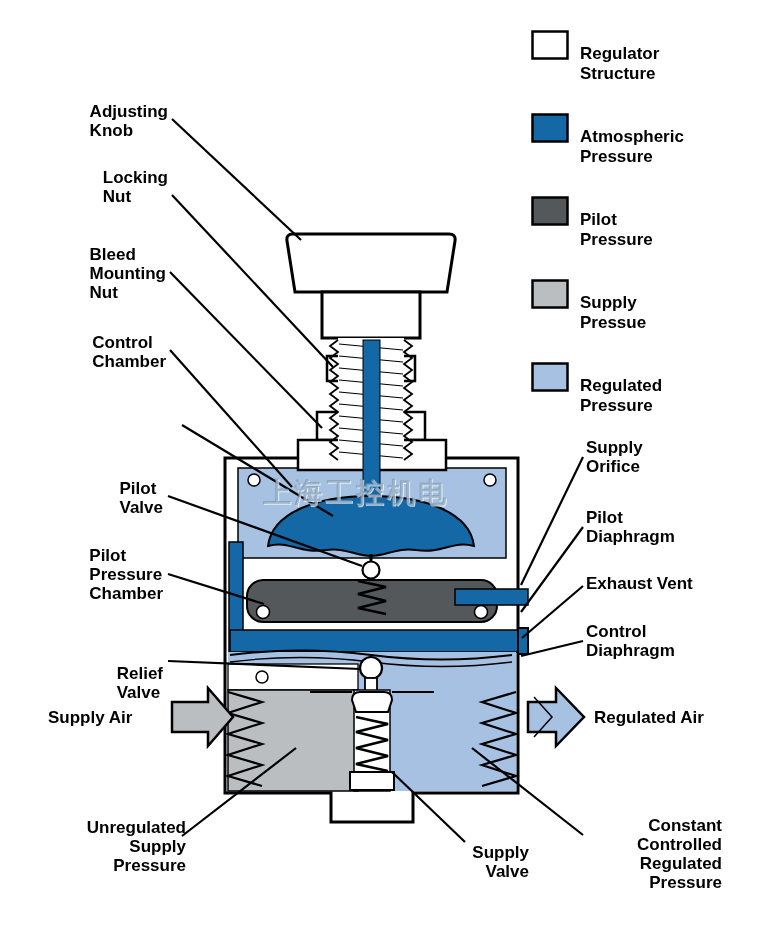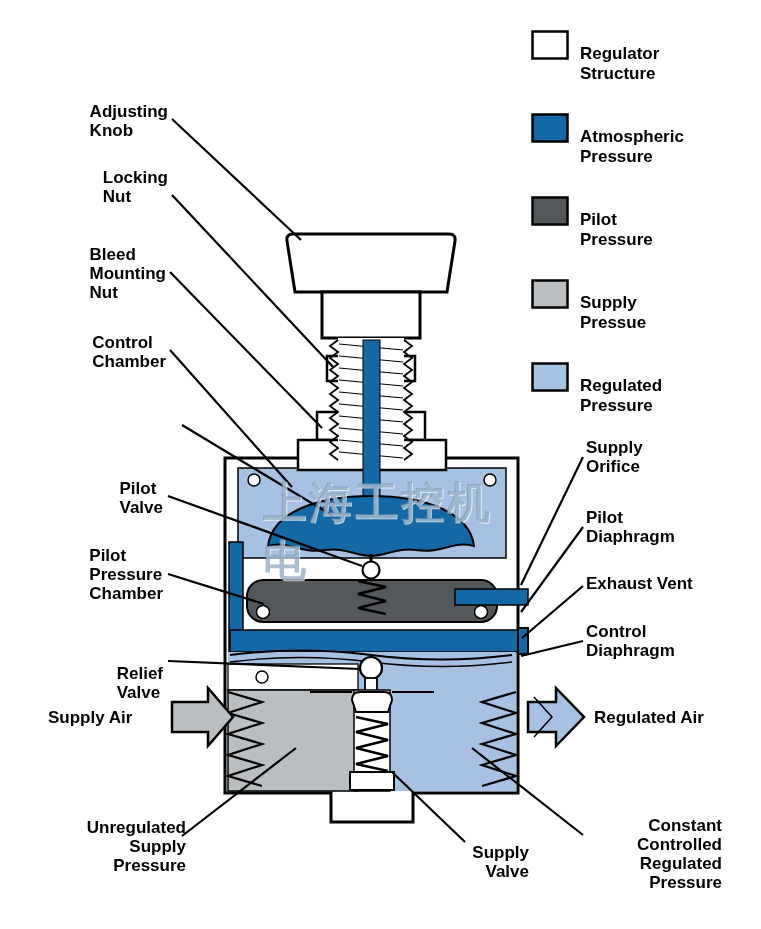--- a/index.html
+++ b/index.html
@@ -16,21 +16,21 @@
   .callout.left-align{text-align:left;}
   .callout.center-align{text-align:right;}
   #legend{position:absolute;left:531px;top:30px;width:226px;}
   .legend-item{display:flex;align-items:flex-start;margin-bottom:29px;min-height:40px;}
   .legend-swatch{flex:0 0 38px;margin-right:11px;}
   .legend-label{
     font-weight:bold;font-size:17px;line-height:20px;color:#000;white-space:pre-line;margin-top:14px;
   }
   #watermark{
     position:absolute;left:263px;top:474px;width:260px;
-    font-size:43px;font-weight:bold;letter-spacing:3px;
+    font-size:28px;font-weight:bold;letter-spacing:3px;
     color:rgba(115,145,175,0.60);
     text-shadow:1px 1px 0 rgba(255,255,255,0.7);
     pointer-events:none;
   }
 </style>
 </head>
 <body>
 
 <div id="stage">
 

